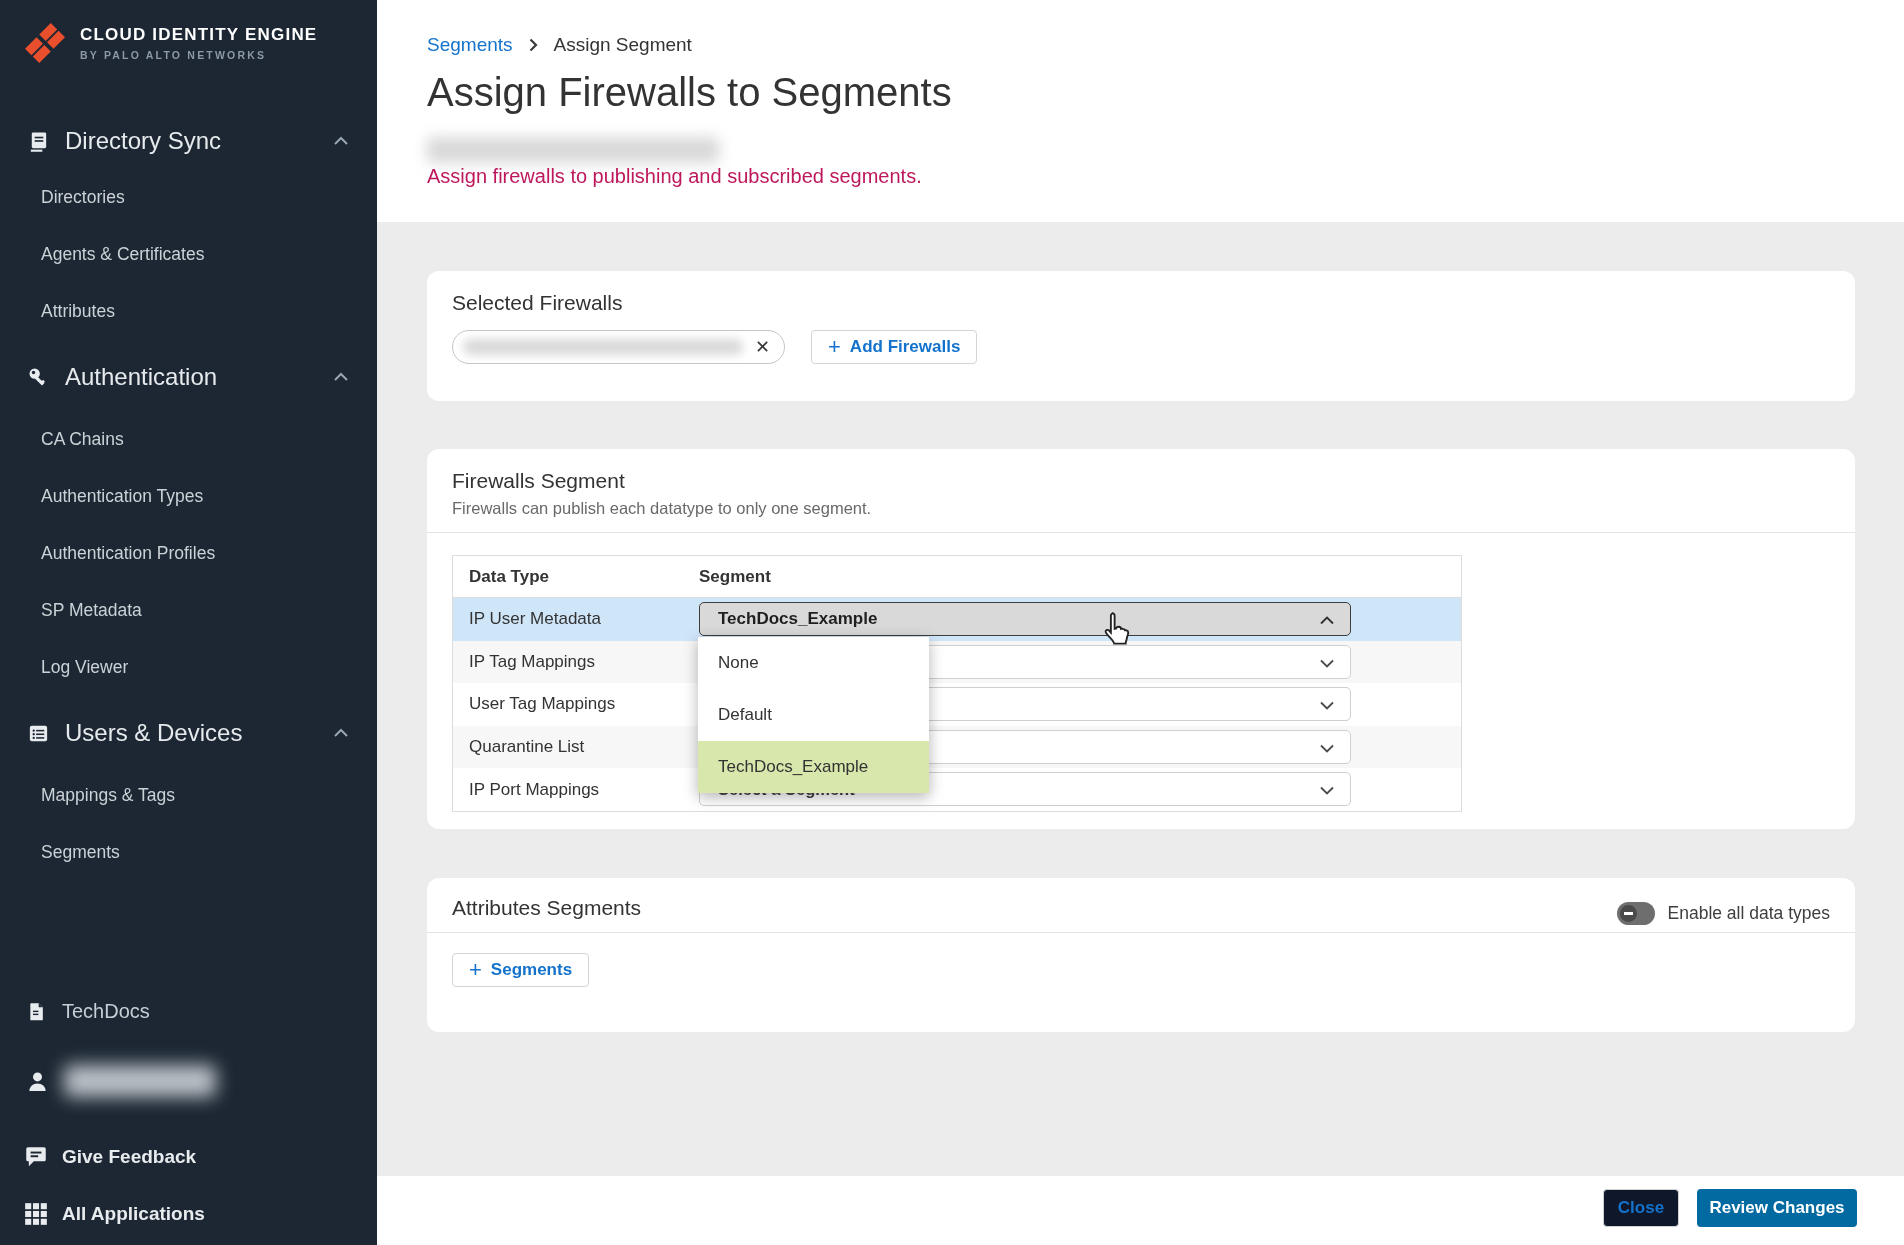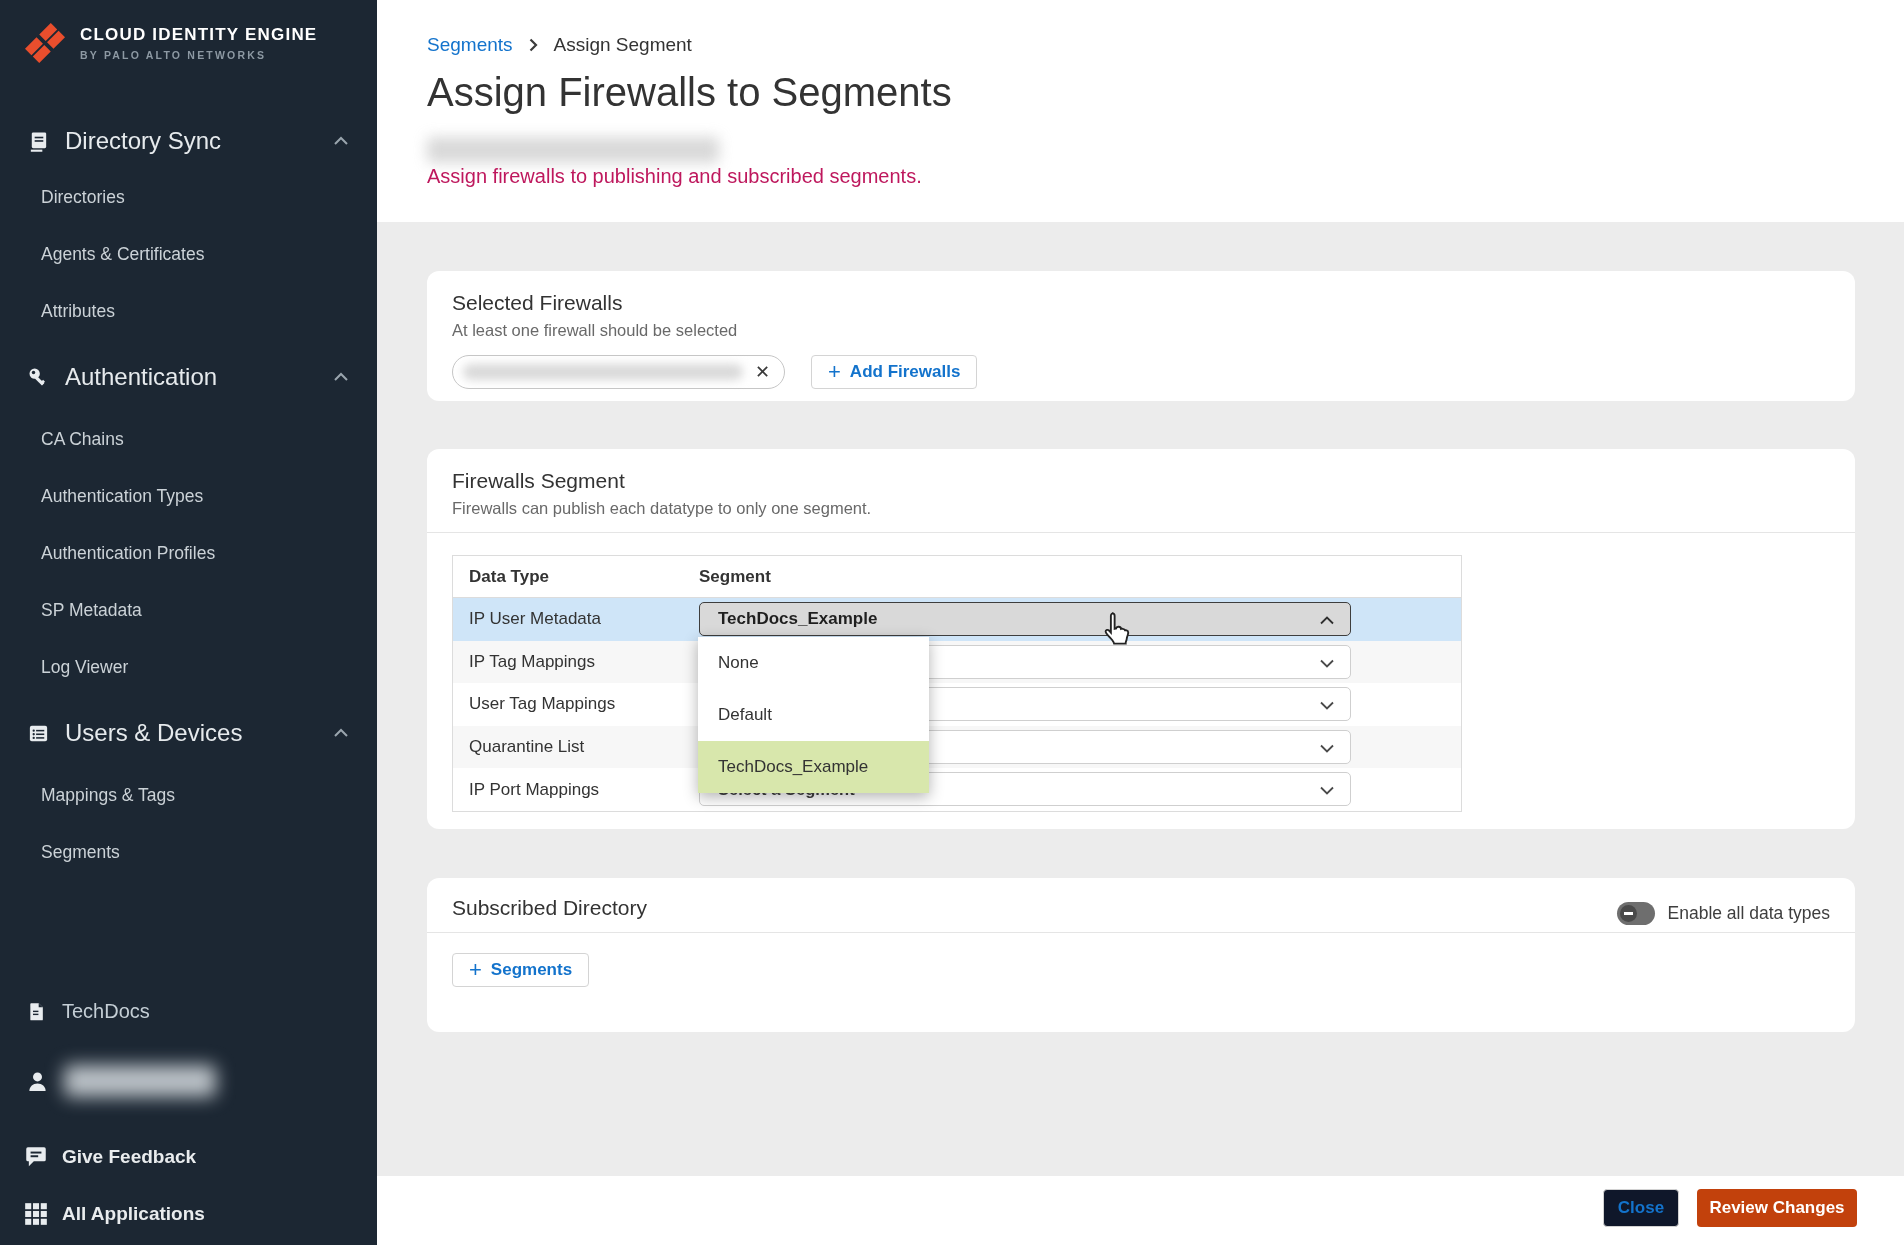--- a/index.html
+++ b/index.html
@@ -92,21 +92,21 @@
   .toggle-wrap { position:absolute; right:25px; top:24px; display:flex; align-items:center; }
   .toggle { width:38px; height:23px; border-radius:12px; background:#6E6E6E; position:relative; cursor:pointer; }
   .knob { position:absolute; left:3px; top:3px; width:17px; height:17px; border-radius:50%; background:#4A4A4A; }
   .knob::after { content:""; position:absolute; left:4px; top:7.3px; width:9px; height:2.6px; background:#fff; }
   .toggle-label { margin-left:13px; font-size:17.5px; color:#3E3E3E; }
 
   
   .btn-close { position:absolute; left:1603px; top:1189px; width:76px; height:38px; background:#0f172a;
                border:1px solid #D2D2D2; border-radius:4px; color:#1373CC; font-size:17px; font-weight:700;
                display:flex; align-items:center; justify-content:center; cursor:pointer; }
-  .btn-review { position:absolute; left:1697px; top:1189px; width:160px; height:38px; background:#c2410c;
+  .btn-review { position:absolute; left:1697px; top:1189px; width:160px; height:38px; background:#0369a1;
                 border-radius:4px; color:#fff; font-size:17px; font-weight:700;
                 display:flex; align-items:center; justify-content:center; cursor:pointer; }
 </style>
 </head>
 <body>
 
 <div id="app">
 
   <div class="sidebar">
     <div class="logo">
@@ -234,21 +234,20 @@
     <span class="crumb-current">Assign Segment</span>
   </div>
   <div class="page-title">Assign Firewalls to Segments</div>
   <div class="title-blur"></div>
   <div class="page-sub">Assign firewalls to publishing and subscribed segments.</div>
 
   <div class="graybg"></div>
 
   <div class="card" id="card-firewalls">
     <div class="card-title">Selected Firewalls</div>
-    <div class="card-hint">At least one firewall should be selected</div>
     <div class="chip-row">
       <div class="chip">
         <div class="chip-blur"></div>
         <span class="chip-x">✕</span>
       </div>
       <div class="btn-outline" id="add-firewalls">
         <span class="plus">+</span>
         <span class="blabel">Add Firewalls</span>
       </div>
     </div>
@@ -331,21 +330,21 @@
       <div class="opt">Default</div>
       <div class="opt hl">TechDocs_Example</div>
     </div>
   </div>
 
   <svg class="cursor-hand" width="34" height="42" viewBox="0 0 20 24">
     <path d="M7 1.5c.9 0 1.6.7 1.6 1.6v7.6l.9-.2c.2-1.5 2.9-1.3 2.9.3 0 0 2-.5 2.3.8 0 0 1.9-.2 1.9 1.3 0 1.1-.5 1.9-.7 2.8-.2.9-.2 1.4-.5 2.1-.4 1-.3 1.6-.3 1.6H8.3s-.2-1-.9-1.8c-.7-.9-1.9-2.1-2.5-2.8-.6-.7-1.6-1.6-1.6-2.5 0-1 1.3-1.3 2-.6.4.4 1.1 1.2 1.1 1.2V3.1c0-.9.7-1.6 1.6-1.6z" fill="#ffffff" stroke="#222" stroke-width="1.1"></path>
   </svg>
 
   <div class="card" id="card-subscribed">
-    <div class="card-title">Subscribed Directory</div>
+    <div class="card-title">Attributes Segments</div>
     <div class="divider"></div>
     <div class="btn-outline" id="seg-button">
       <span class="plus">+</span>
       <span class="blabel">Segments</span>
     </div>
     <div class="toggle-wrap">
       <div class="toggle">
         <div class="knob"></div>
       </div>
       <span class="toggle-label">Enable all data types</span>

